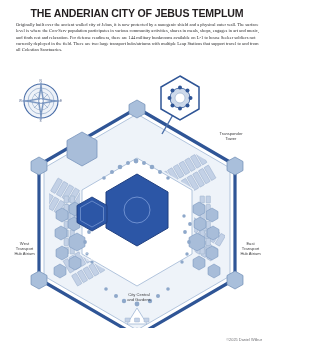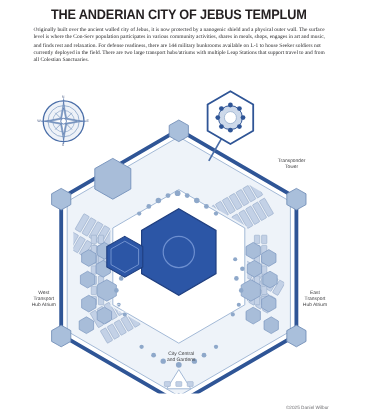--- a/index.html
+++ b/index.html
@@ -11,21 +11,21 @@
     width: 274px;
     height: 350px;
     overflow: hidden;
     font-family: "Liberation Sans", sans-serif;
     color: #231f20;
     position: relative;
   }
 
   #page {
     position: absolute;
-    left: 12px; top: 0;
+    left: 0; top: 0;
     width: 274px;
     height: 350px;
     background: #ffffff;
   }
 
   
   #title {
     position: absolute;
     left: 0;
     top: 7px;

